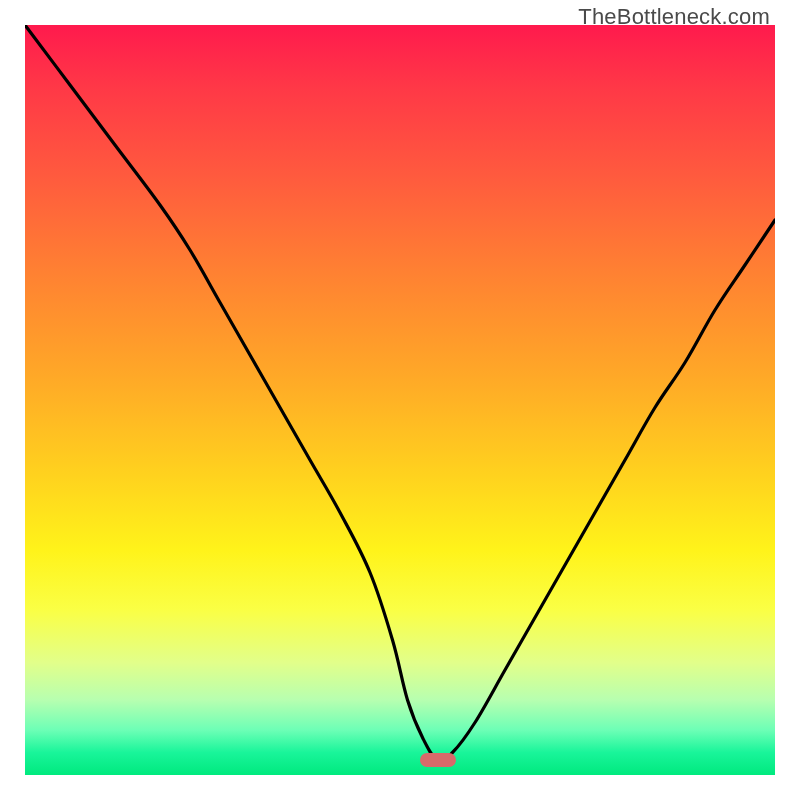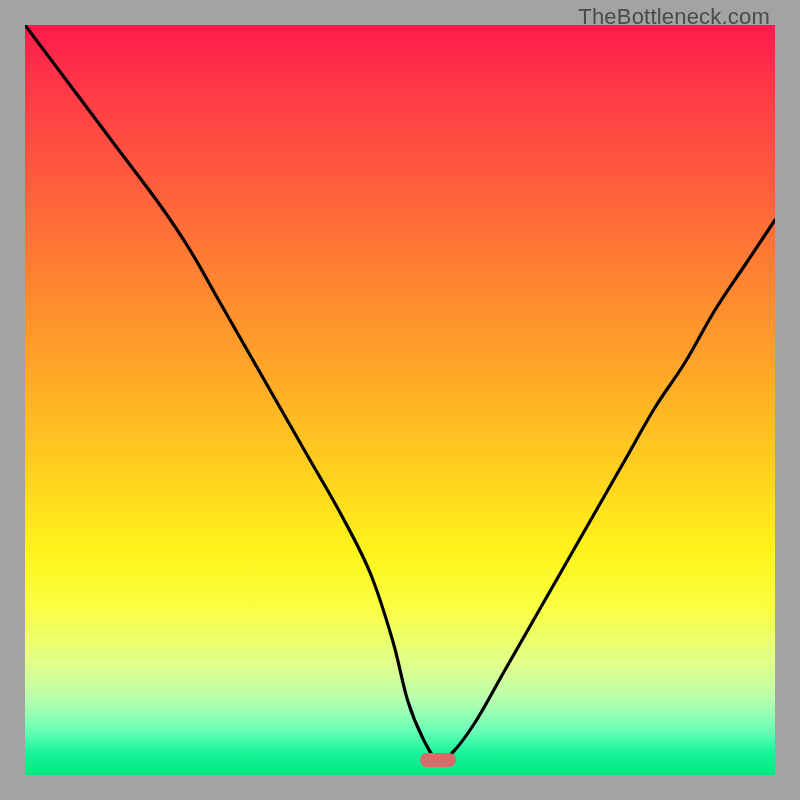--- a/index.html
+++ b/index.html
@@ -8,21 +8,21 @@
     width: 800px;
     height: 800px;
     overflow: hidden;
     background: #000;
     font-family: Arial, Helvetica, sans-serif;
   }
   .frame {
     position: relative;
     width: 800px;
     height: 800px;
-    background: #a3a3a3;
+    background: #ffffff;
   }
   .plot-area {
     position: absolute;
     left: 25px;
     top: 25px;
     width: 750px;
     height: 750px;
     
     background: linear-gradient(
       to bottom,

